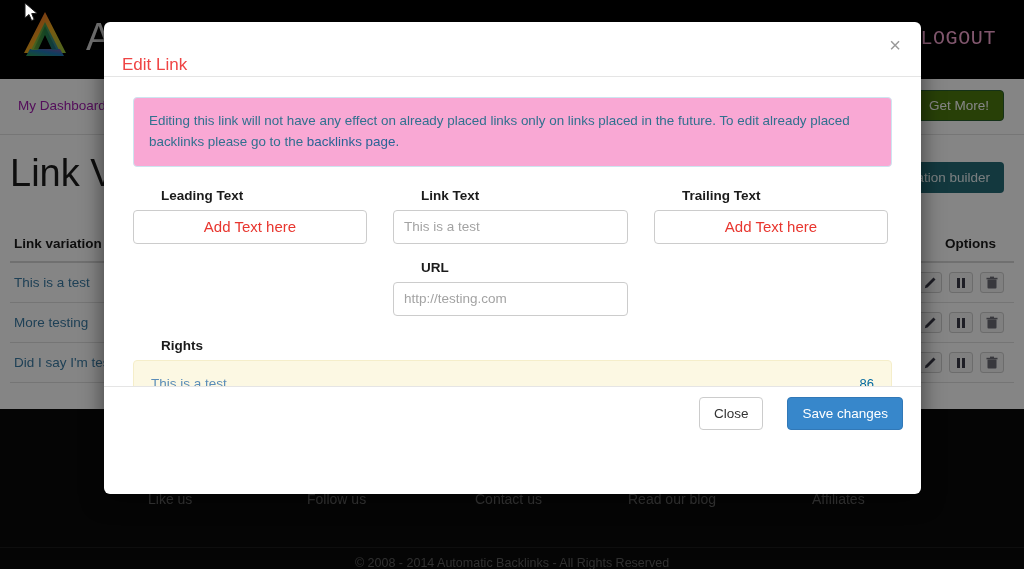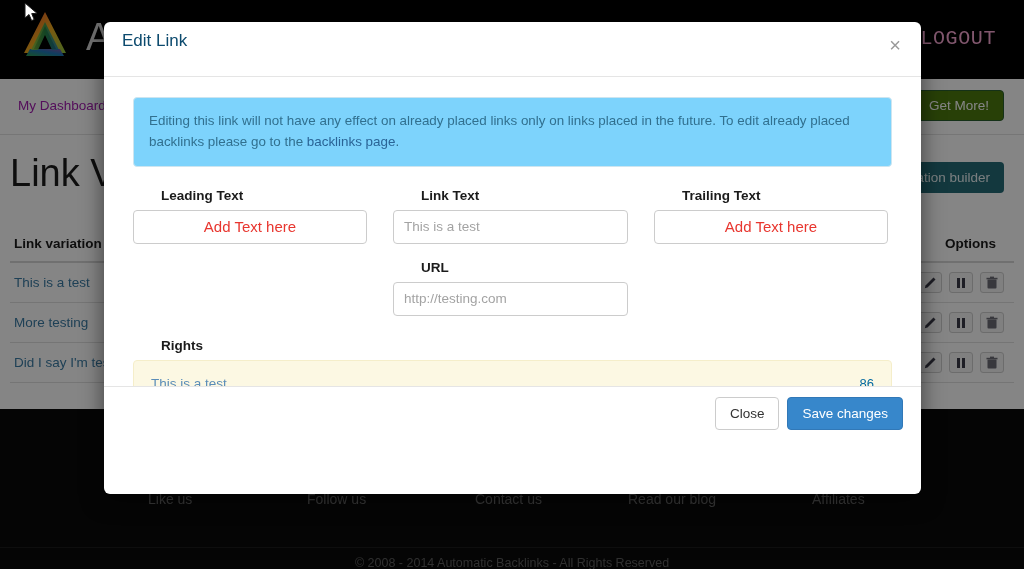--- a/index.html
+++ b/index.html
@@ -153,39 +153,39 @@
     border-radius: 6px;
     box-shadow: 0 5px 22px rgba(0,0,0,0.55);
     overflow: hidden;
   }
   .modal-header {
     height: 55px;
     border-bottom: 1px solid #e5e5e5;
     position: relative;
   }
   .modal-title {
-    position: absolute; left: 18px; top: 9px;
-    font-size: 17px; color: #0c4a6e; font-weight: 400;
+    position: absolute; left: 18px; top: 33px;
+    font-size: 17px; color: #ef4444; font-weight: 400;
   }
   .modal-close {
     position: absolute; right: 16px; top: 9px;
     font-size: 20px; color: #9a9a9a;
     line-height: 1;
     padding: 4px;
     background: none; border: none;
     cursor: pointer;
     font-family: "Liberation Sans", sans-serif;
   }
   .modal-body {
     position: relative;
     padding: 20px 29px 0 29px;
     height: 363px;
   }
   .alert {
-    background: #7dd3fc;
+    background: #f9a8d4;
     border: 1px solid #cde5f0;
     border-radius: 4px;
     color: #31708f;
     font-size: 13.4px;
     line-height: 1.55;
     padding: 13px 15px;
   }
   .alert a { color: #2a6496; text-decoration: none; }
 
   .fields {
@@ -246,21 +246,21 @@
 
   .modal-footer {
     position: absolute;
     left: 0; bottom: 0;
     width: 100%;
     height: 54px;
     border-top: 1px solid #e5e5e5;
     display: flex;
     justify-content: flex-end;
     align-items: center;
-    gap: 8px;
+    gap: 24px;
     padding-right: 18px;
     background: #fff;
   }
   .btn {
     font-size: 13.5px;
     padding: 8px 14px;
     border-radius: 4px;
     cursor: pointer;
     font-family: "Liberation Sans", sans-serif;
   }

